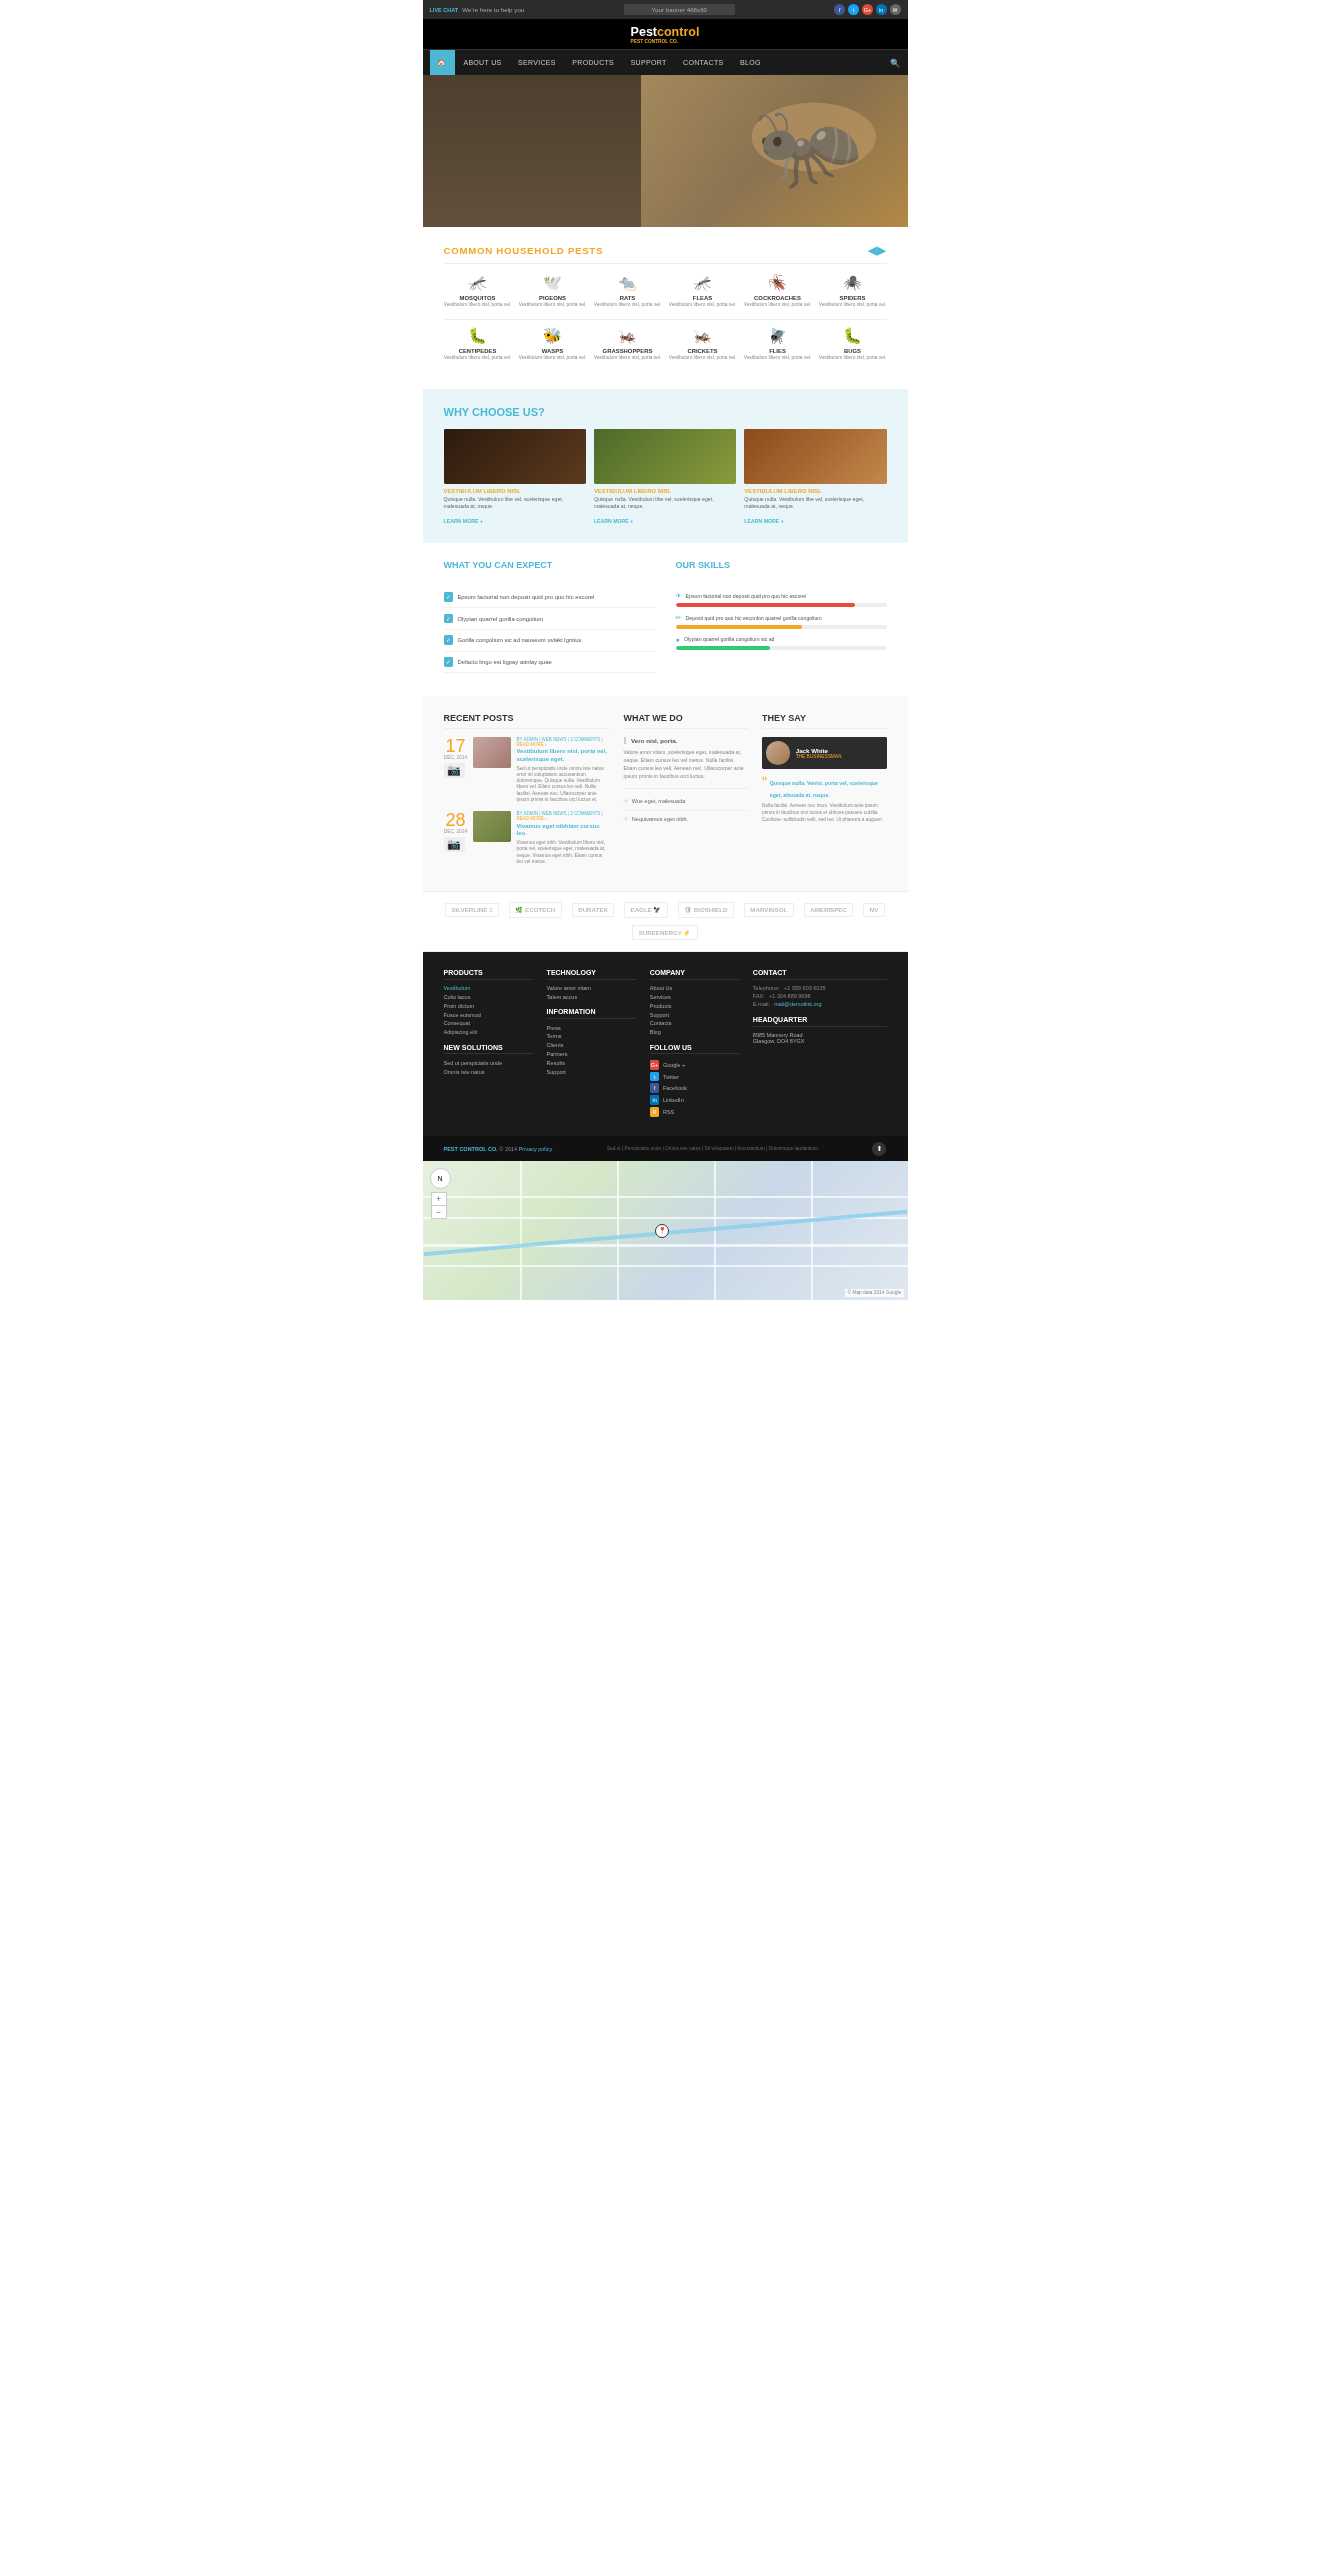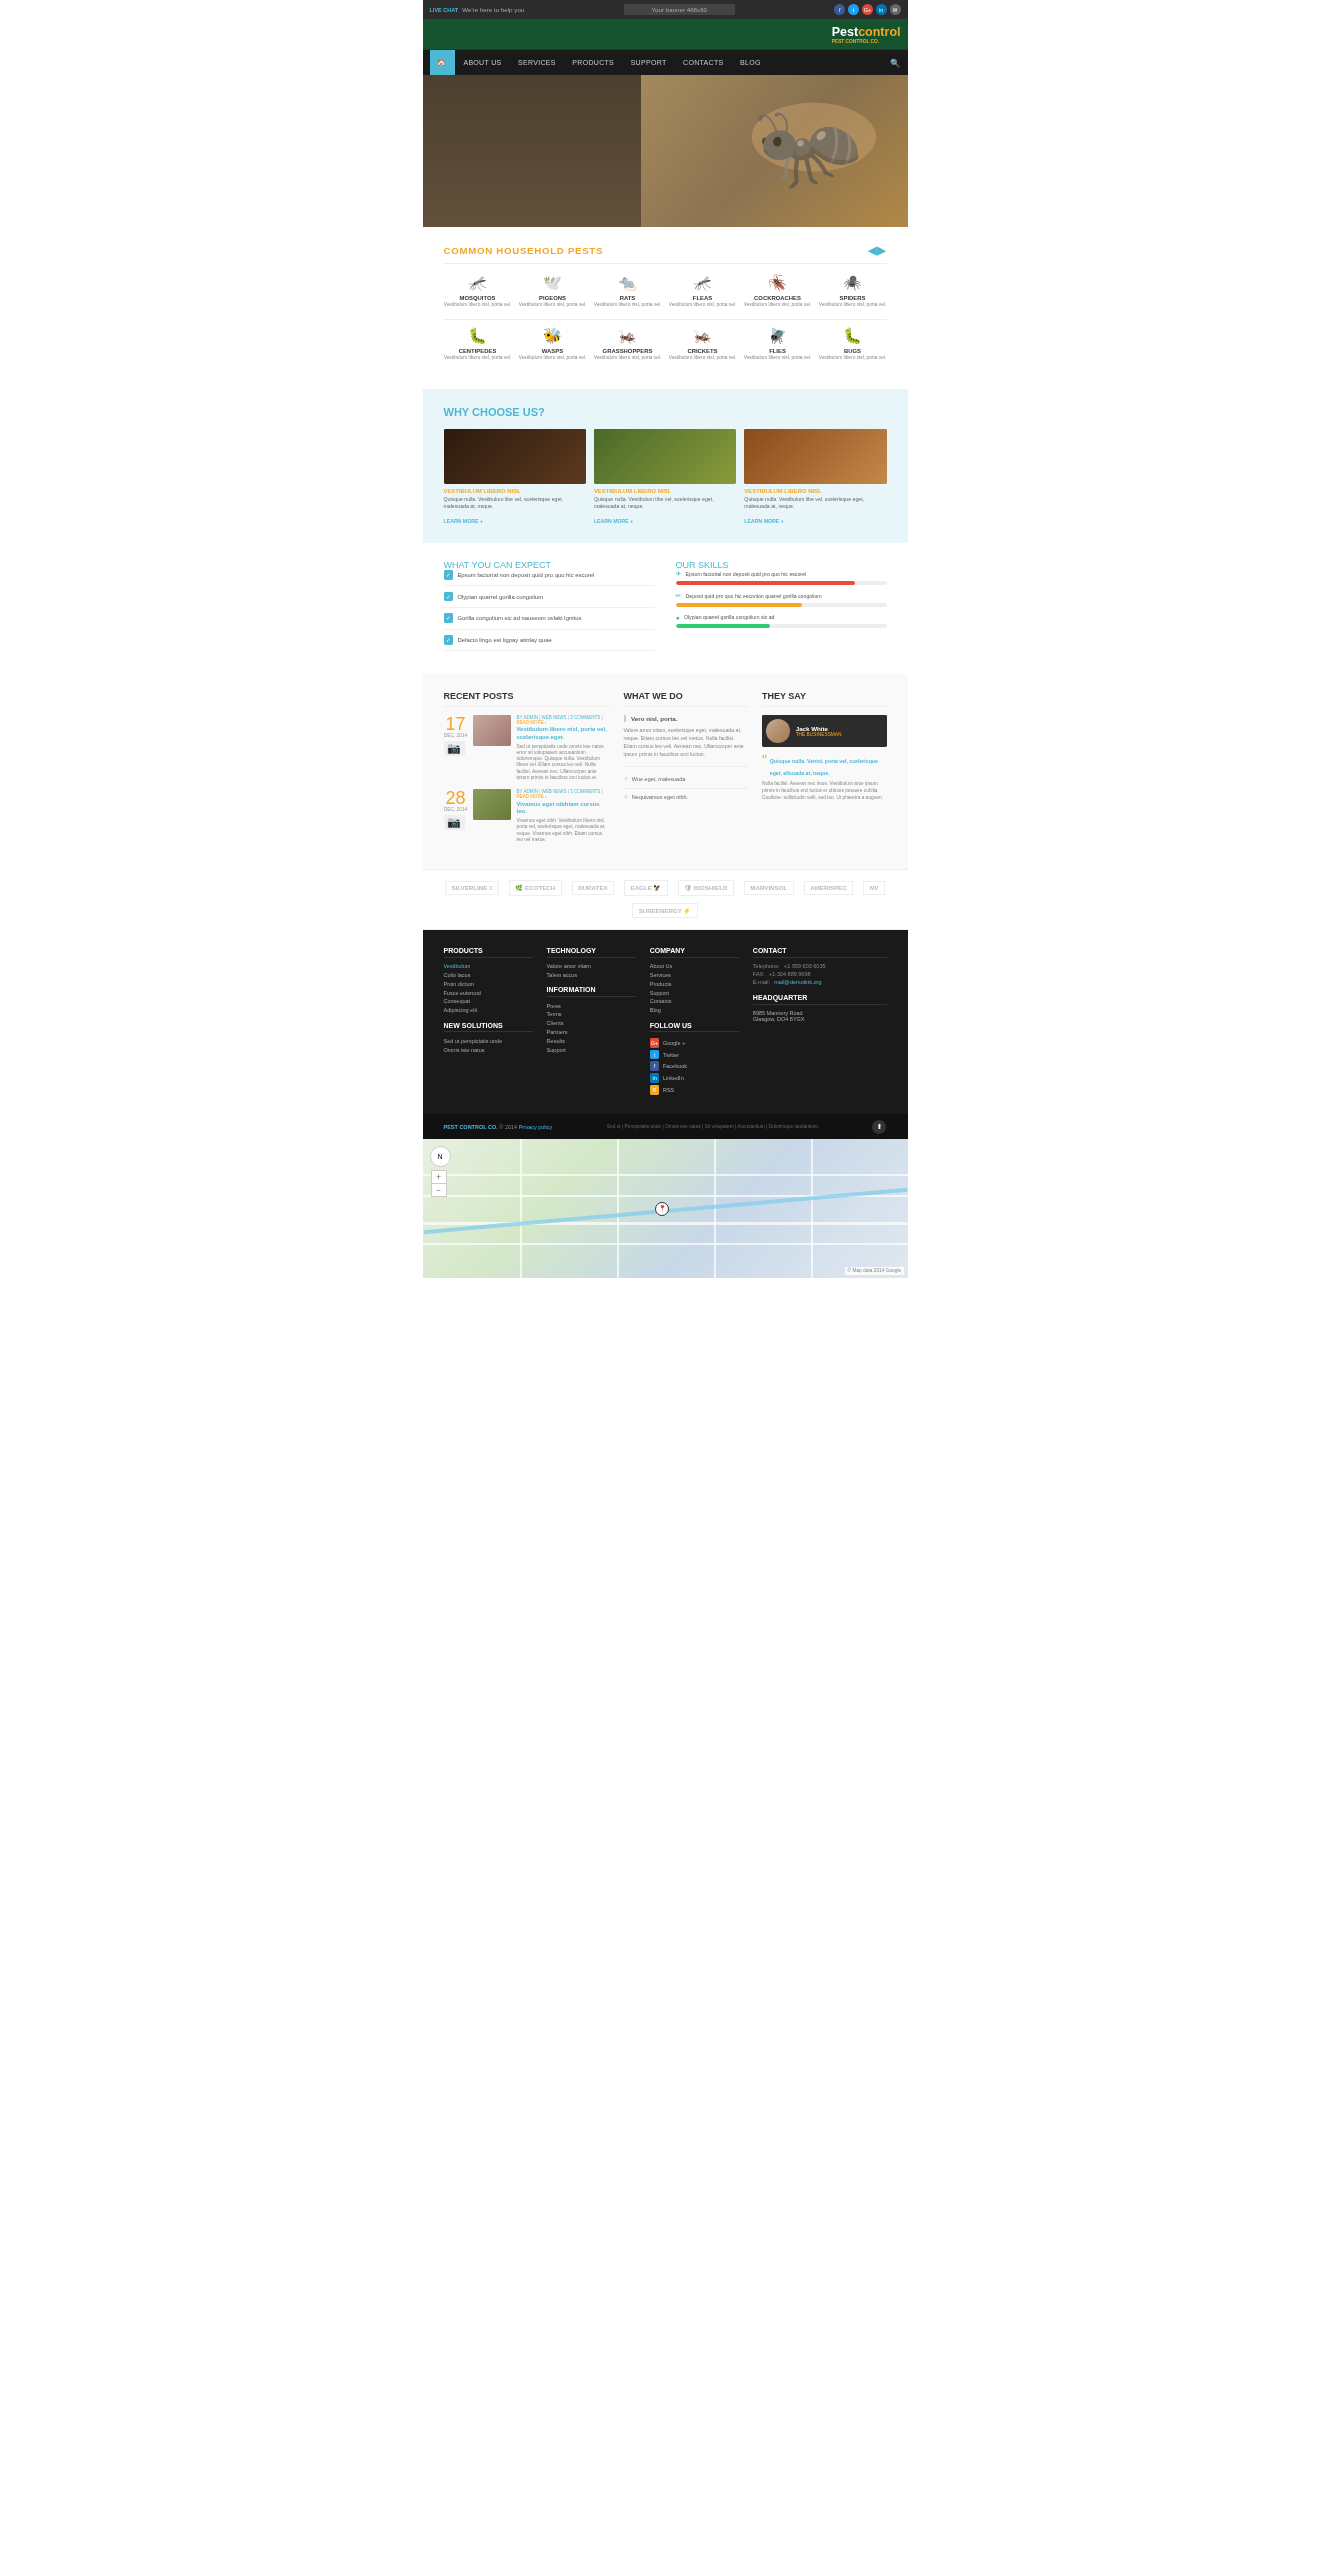--- a/index.html
+++ b/index.html
@@ -12,21 +12,21 @@
     .banner-placeholder { background: #444; color: #aaa; font-size: 6.2px; padding: 2.1px 28px; border-radius: 1.4px; }
     .social-icons { display: flex; gap: 2.8px; }
     .social-icon { width: 11px; height: 11px; border-radius: 50%; display: flex; align-items: center; justify-content: center; font-size: 5.5px; color: #fff; cursor: pointer; }
     .si-fb { background: #3b5998; }
     .si-tw { background: #1da1f2; }
     .si-gp { background: #dd4b39; }
     .si-li { background: #0077b5; }
     .si-em { background: #666; }
 
     
-    .logo-bar { background: #14532d; padding: 5.5px 7px; display: flex; align-items: center; justify-content: flex-end; }
+    .logo-bar { background: #000000; padding: 5.5px 7px; display: flex; align-items: center; justify-content: center; }
     .logo { font-size: 12.5px; color: #fff; font-weight: bold; }
     .logo span { color: #f5a623; }
     .logo-sub { font-size: 4.8px; color: #aaa; display: block; }
 
     
     .nav { background: #1a1a1a; border-top: 0.7px solid #333; padding: 0 7px; display: flex; align-items: center; }
     .nav-item { color: #ccc; font-size: 7px; padding: 8.3px 8.3px; text-decoration: none; cursor: pointer; letter-spacing: 0.3px; text-transform: uppercase; }
     .nav-home { background: #4db8d4; color: #fff !important; padding: 8.3px 8.3px; }
     .nav-search { margin-left: auto; color: #aaa; font-size: 8.3px; cursor: pointer; }
 
@@ -56,21 +56,21 @@
     .why-card img, .why-card-img { width: 100%; height: 55px; object-fit: cover; background: #aaa; border-radius: 1.4px; }
     .why-card-img-1 { background: linear-gradient(135deg, #2c1a0e, #5c3a1e); }
     .why-card-img-2 { background: linear-gradient(135deg, #4a6a2a, #8a9a3a); }
     .why-card-img-3 { background: linear-gradient(135deg, #8a4a1a, #c4884a); }
     .why-card-title { color: #f5a623; font-size: 5.9px; font-weight: bold; text-transform: uppercase; margin: 4.2px 0 2.1px; }
     .why-card-text { font-size: 5.2px; color: #666; line-height: 1.4; margin-bottom: 2.8px; }
     .learn-more { color: #4db8d4; font-size: 5.2px; font-weight: bold; text-transform: uppercase; cursor: pointer; }
 
     
     .skills-section { background: #fff; padding: 17.3px 21px; display: grid; grid-template-columns: 1fr 1fr; gap: 21px; }
-    .subsection-title { color: #4db8d4; font-size: 9px; font-weight: normal; text-transform: uppercase; margin-bottom: 0; }
+    .subsection-title { color: #4db8d4; font-size: 9px; font-weight: bold; text-transform: uppercase; margin-bottom: 22px; }
     .expect-item { display: flex; align-items: center; gap: 4.2px; margin-bottom: 5.5px; padding-bottom: 5.5px; border-bottom: 0.7px solid #f0f0f0; }
     .expect-icon { width: 9.7px; height: 9.7px; background: #4db8d4; border-radius: 1.4px; flex-shrink: 0; display: flex; align-items: center; justify-content: center; }
     .expect-icon::after { content: '✓'; color: #fff; font-size: 5.5px; }
     .expect-text { font-size: 5.9px; color: #555; }
     .skill-item { margin-bottom: 7px; }
     .skill-header { display: flex; align-items: center; gap: 4.2px; margin-bottom: 2.8px; }
     .skill-icon { font-size: 7px; color: #4db8d4; }
     .skill-label { font-size: 5.2px; color: #555; }
     .skill-bar-bg { background: #eee; height: 4.2px; border-radius: 2.1px; overflow: hidden; }
     .skill-bar-fill { height: 100%; border-radius: 2.1px; }

